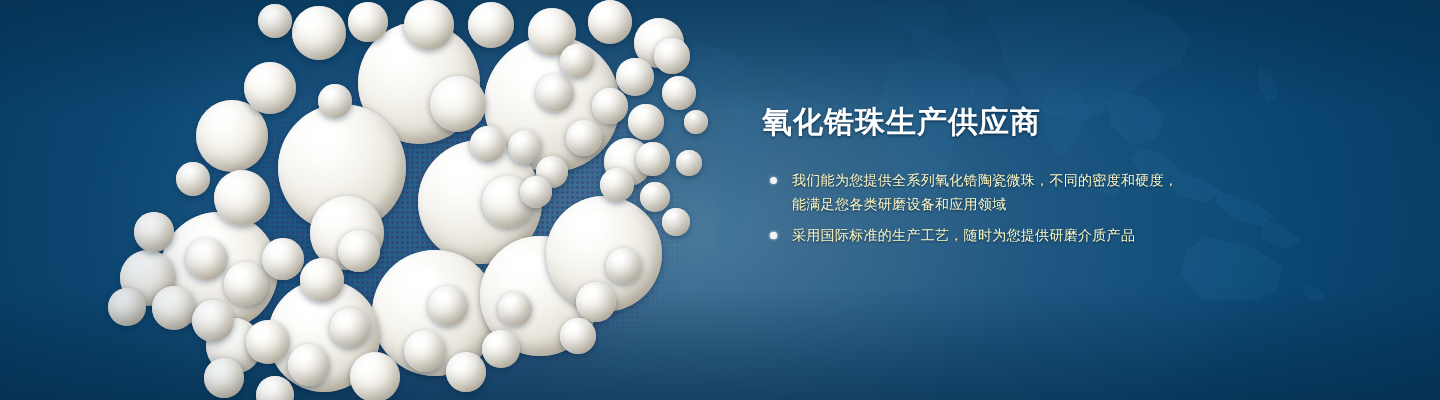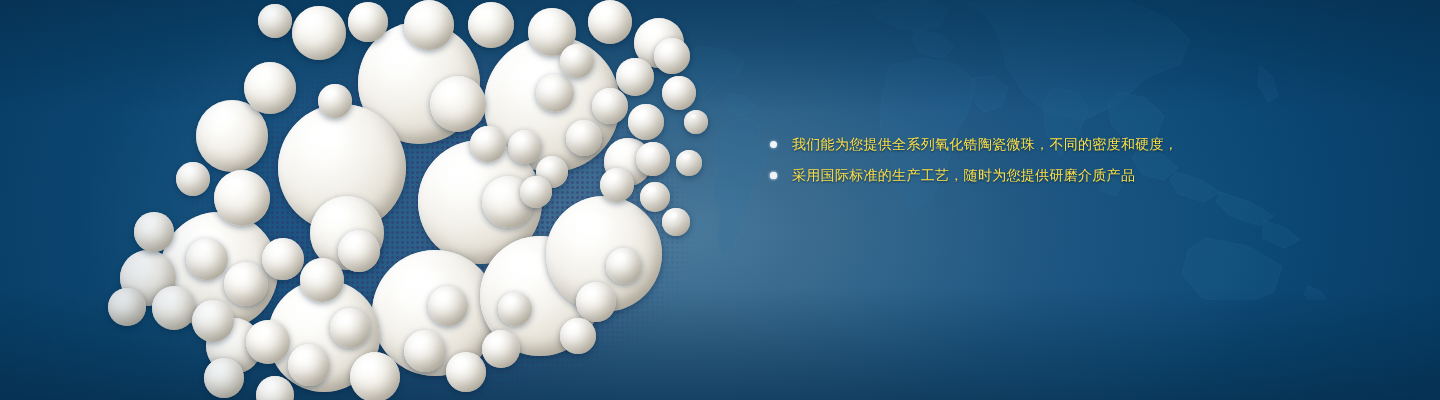--- a/index.html
+++ b/index.html
@@ -99,21 +99,21 @@
     list-style:none;
     margin:28px 0 0 0;
     padding:0;
   }
   .bullet{
     position:relative;
     padding-left:30px;
     margin-bottom:7px;
     font-size:14px;
     line-height:24px;
-    color:#fde047;
+    color:#fef9c3;
     text-shadow:0 1px 2px rgba(2,26,48,.7);
     letter-spacing:.3px;
   }
   .bullet:last-child{margin-bottom:4px;}
   .dot{
     position:absolute;
     left:8px;top:9px;
     width:7px;height:7px;
     border-radius:50%;
     background:#eef4f8;
@@ -241,25 +241,27 @@
     <div class="bead sm" style="left:684px;top:110px;width:24px;height:24px;"></div>
     <div class="bead sm" style="left:176px;top:162px;width:34px;height:34px;"></div>
     <div class="bead sm" style="left:318px;top:84px;width:34px;height:34px;"></div>
     <div class="bead sm" style="left:348px;top:2px;width:40px;height:40px;"></div>
     <div class="bead sm" style="left:258px;top:4px;width:34px;height:34px;"></div>
   </div>
 
   <div class="bg-vignette"></div>
 
   <div class="copy">
+    <h1 class="headline">氧化锆珠生产供应商</h1>
 
     <ul class="bullets">
       <li class="bullet">
         <span class="dot"></span>
         <span>我们能为您提供全系列氧化锆陶瓷微珠，不同的密度和硬度，</span>
+        <span class="l2">能满足您各类研磨设备和应用领域</span>
       </li>
       <li class="bullet">
         <span class="dot"></span>
       </li>
       <li class="bullet">
         <span class="dot"></span>
         <span>采用国际标准的生产工艺，随时为您提供研磨介质产品</span>
       </li>
     </ul>
   </div>

